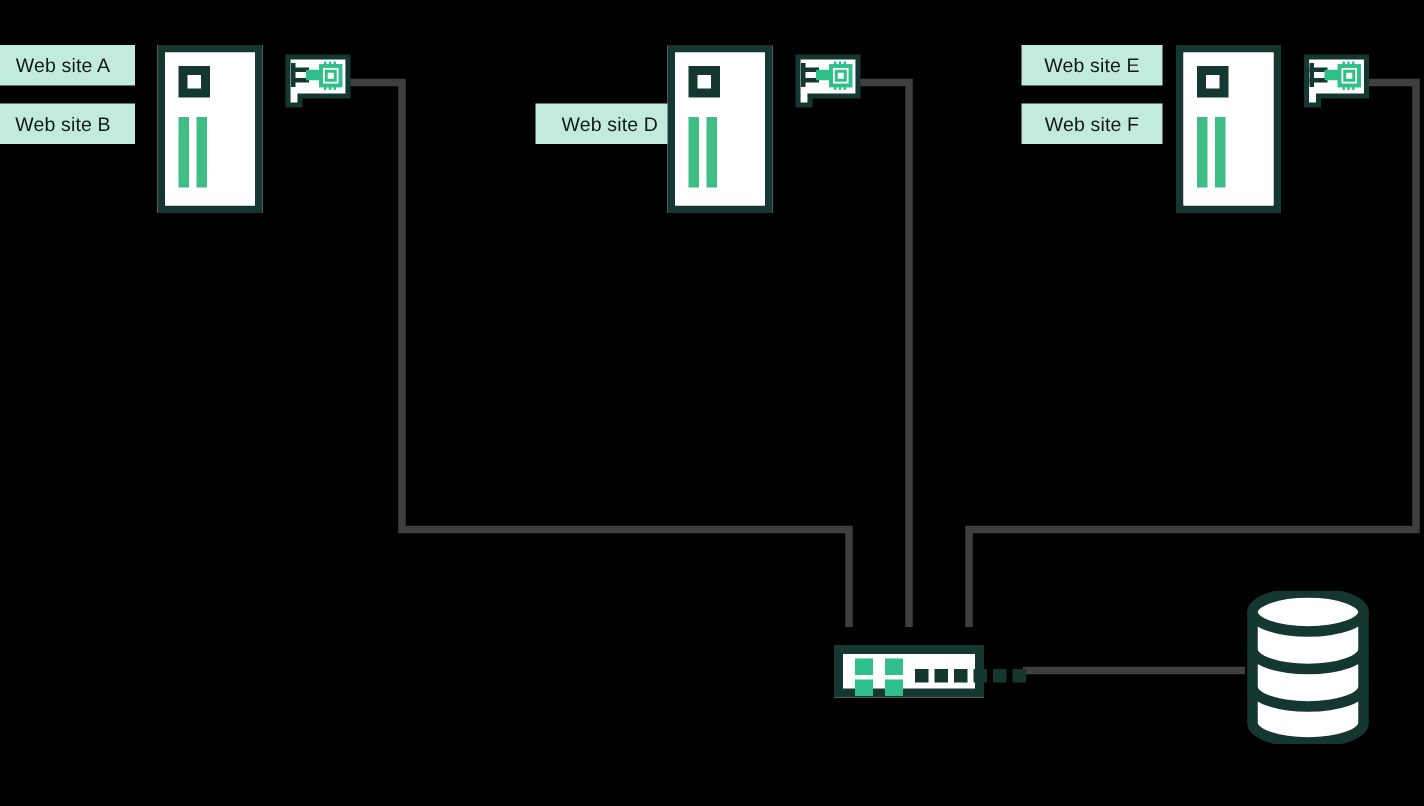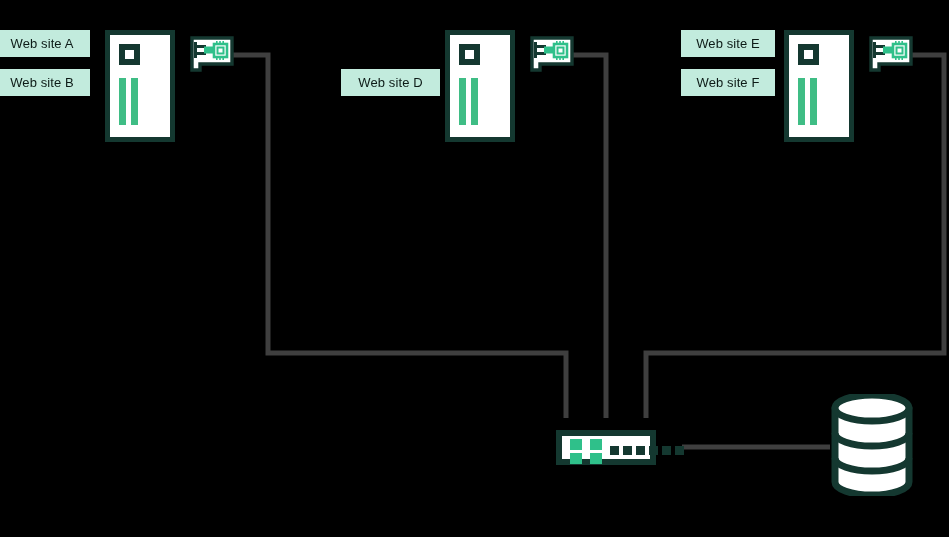--- a/index.html
+++ b/index.html
@@ -158,21 +158,21 @@
         <rect x="28" y="5" width="1.6" height="2.4"></rect>
         <rect x="31.2" y="5" width="1.6" height="2.4"></rect>
         <rect x="34.4" y="5" width="1.6" height="2.4"></rect>
         <rect x="28" y="21.6" width="1.6" height="2.4"></rect>
         <rect x="31.2" y="21.6" width="1.6" height="2.4"></rect>
         <rect x="34.4" y="21.6" width="1.6" height="2.4"></rect>
       </g>
     </svg>
   </div>
 
-  <div class="site-label" style="left:341px; top:69px; width:99px;">
+  <div class="site-label" style="left:357px; top:69px; width:99px;">
     <span>Web site D</span>
   </div>
 
   <div class="server" style="left:445px; top:30px; width:70px; height:112px;">
     <div class="bezel"></div>
     <div class="drive">
       <div class="drive-inner"></div>
     </div>
     <div class="bar b1"></div>
     <div class="bar b2"></div>

